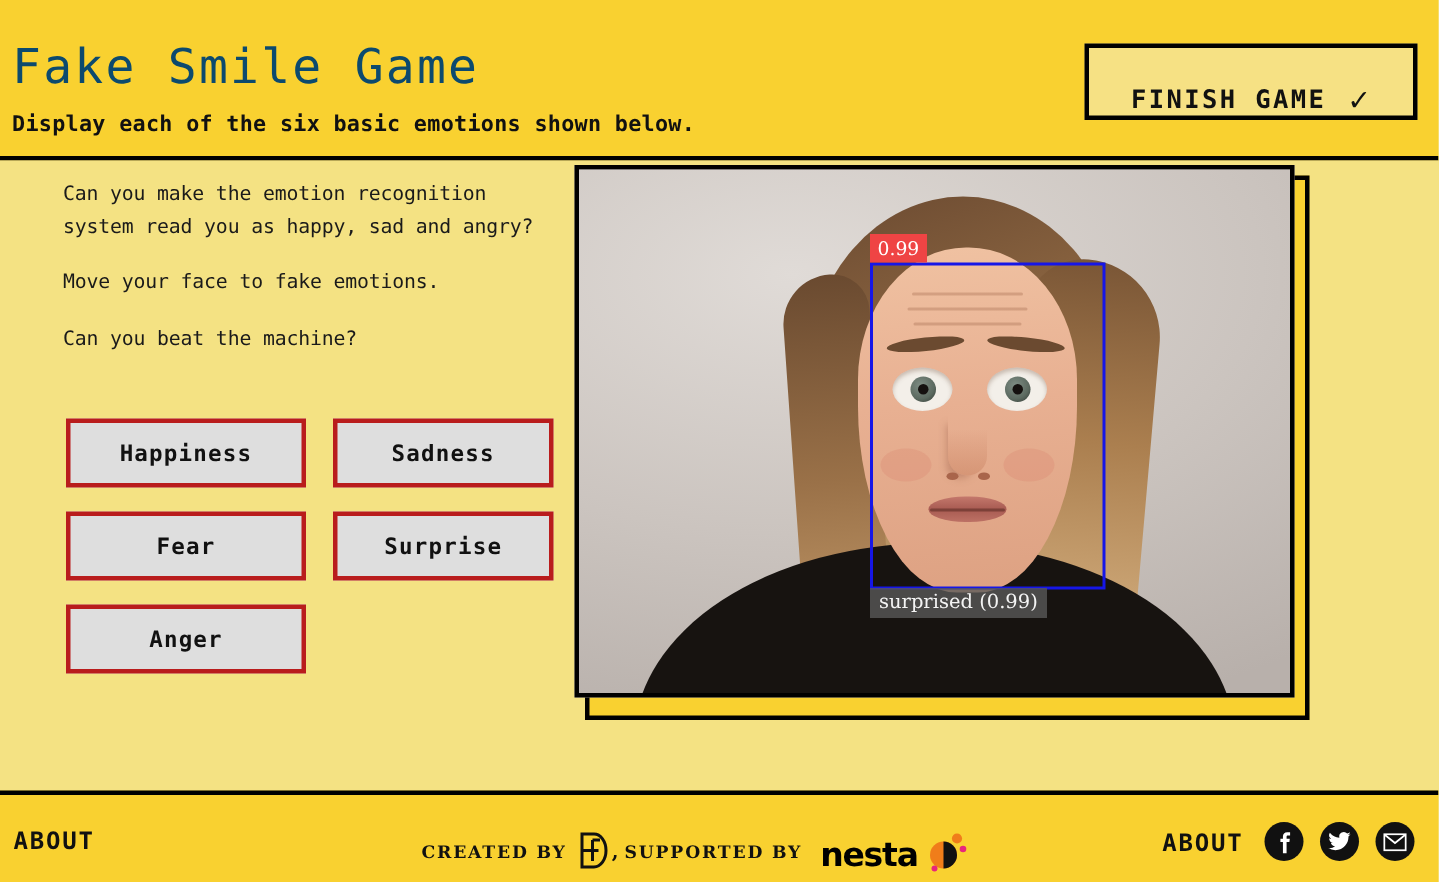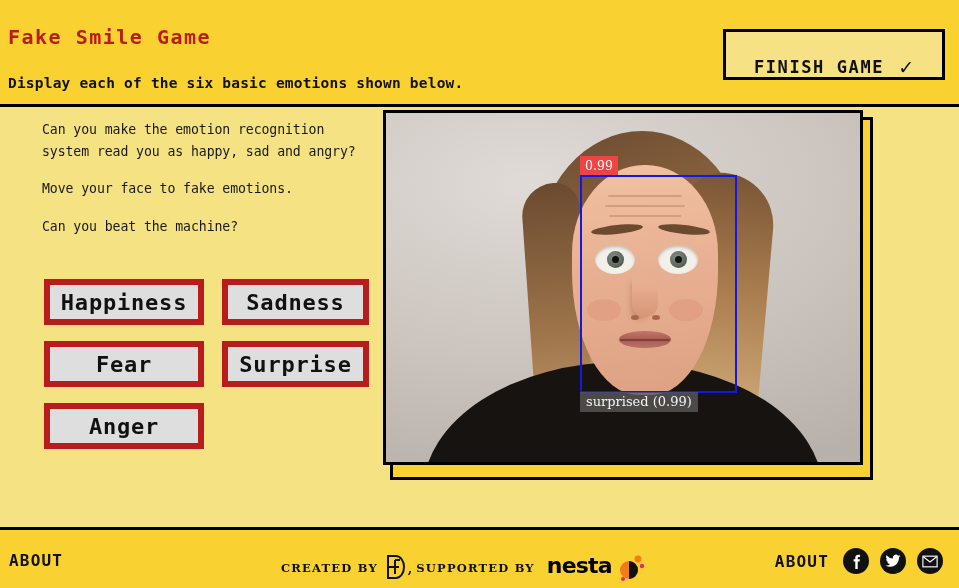--- a/index.html
+++ b/index.html
@@ -25,24 +25,24 @@
     height: 107px;
     background: #F9D130;
     border-bottom: 3px solid #000;
   }
 
   .header-title {
     position: absolute;
     left: 8px;
     top: 25px;
     font-family: "DejaVu Sans Mono", "Liberation Mono", monospace;
-    font-size: 20px;
-    font-weight: bold;
+    font-size: 32px;
+    font-weight: normal;
     letter-spacing: 1.5px;
-    color: #b91c1c;
+    color: #0c4a6e;
     white-space: nowrap;
   }
 
   .header-sub {
     position: absolute;
     left: 8px;
     top: 75px;
     font-family: "DejaVu Sans Mono", "Liberation Mono", monospace;
     font-size: 14.5px;
     font-weight: bold;
@@ -114,27 +114,27 @@
     width: 325px;
     display: grid;
     grid-template-columns: 160px 147px;
     column-gap: 18px;
     row-gap: 16px;
   }
 
   .emotion-btn {
     height: 46px;
     background: #DEDEDE;
-    border: 6px solid #b91c1c;
+    border: 3px solid #b91c1c;
     display: flex;
     align-items: center;
     justify-content: center;
     cursor: pointer;
     font-family: "DejaVu Sans Mono", "Liberation Mono", monospace;
-    font-size: 22px;
+    font-size: 15px;
     font-weight: bold;
     letter-spacing: 0.8px;
     color: #111;
   }
 
   
   .video-outer {
     position: absolute;
     left: 390px;
     top: 10px;
@@ -413,21 +413,21 @@
   }
   .comma {
     font-family: "DejaVu Serif", "Liberation Serif", serif;
     font-size: 13px;
     font-weight: bold;
     color: #111;
     margin-right: 4px;
   }
   .logo-nesta {
     display: inline-flex;
-    align-items: flex-start;
+    align-items: flex-end;
     margin-left: 12px;
     position: relative;
     top: 0px;
   }
   .nesta-word {
     font-family: "DejaVu Sans", "Liberation Sans", sans-serif;
     font-size: 22px;
     font-weight: bold;
     letter-spacing: -0.8px;
     color: #000;

